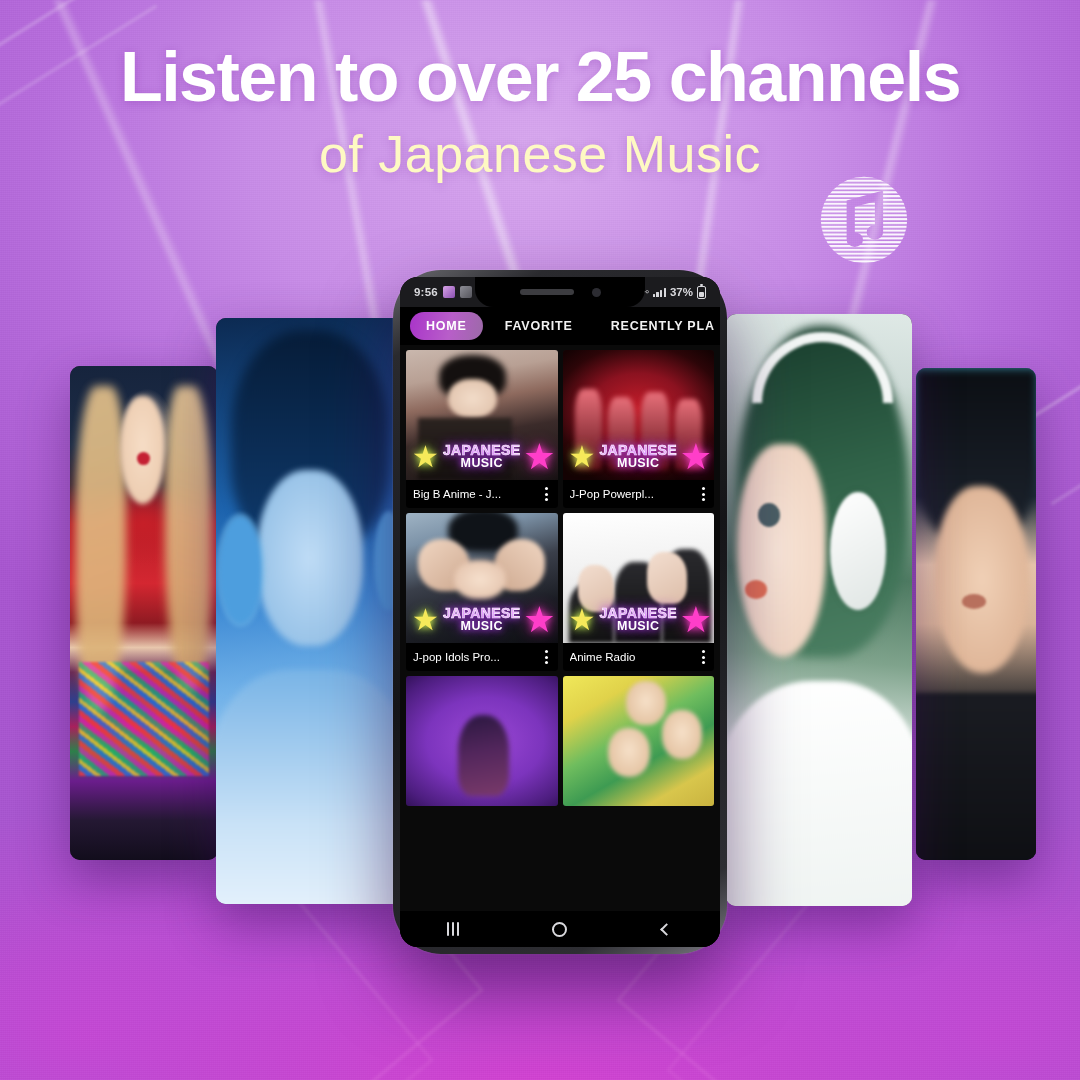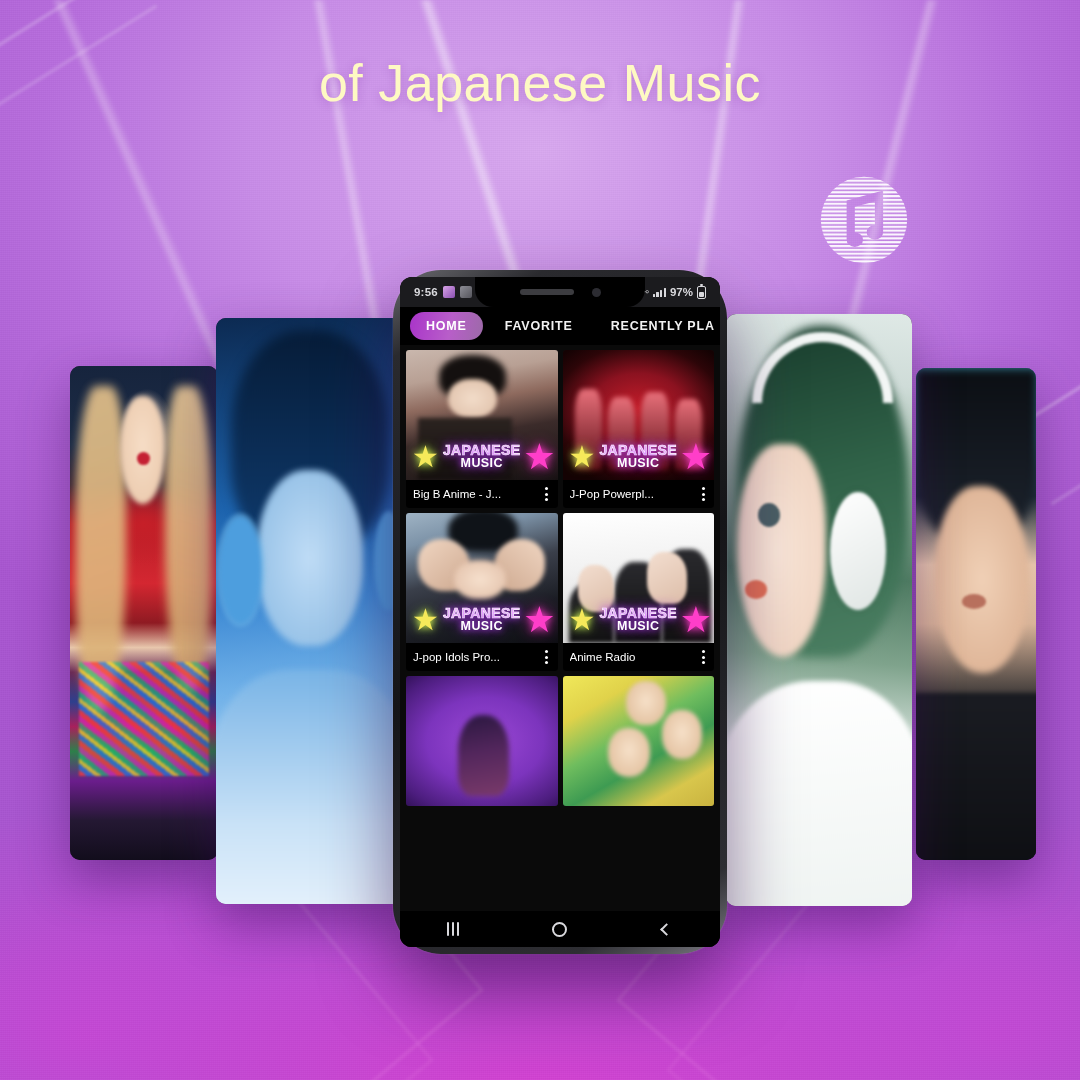--- a/index.html
+++ b/index.html
@@ -176,21 +176,21 @@
     width: 334px; height: 684px;
     border-radius: 48px;
     background: linear-gradient(150deg,#6d6d72 0%, #2a2a2e 10%, #151518 50%, #2e2e33 90%, #7b7b82 100%);
     padding: 7px;
     z-index: 20;
     box-shadow: 0 34px 70px rgba(45,5,70,.55), 0 0 0 1px rgba(255,255,255,.08);
   }
   .phone-screen {
     position: relative;
     width: 100%; height: 100%;
-    border-radius: 12px;
+    border-radius: 18px;
     background: #000;
     overflow: hidden;
   }
 
   
   .notch {
     position: absolute; left: 50%; top: 0;
     transform: translateX(-50%);
     width: 170px; height: 30px;
     background: #000;
@@ -432,20 +432,21 @@
     <div class="chev" style="left:-120px;bottom:-130px;width:560px;height:340px;transform:rotate(140deg);opacity:.55;"></div>
     <div class="chev" style="left:-170px;bottom:-200px;width:560px;height:340px;transform:rotate(140deg);opacity:.4;"></div>
     <div class="chev" style="right:-140px;bottom:-140px;width:560px;height:340px;transform:rotate(-140deg) scaleX(-1);opacity:.5;"></div>
     <div class="chev" style="right:-190px;bottom:-210px;width:560px;height:340px;transform:rotate(-140deg) scaleX(-1);opacity:.35;"></div>
   </div>
 
   <div class="bg-tint"></div>
   <div class="grain"></div>
 
   <div class="headline">
+    <div class="l1">Listen to over 25 channels</div>
     <div class="l2">of Japanese Music</div>
   </div>
 
   <div class="logo-badge">
     <svg viewBox="0 0 100 100" width="96" height="96">
       <defs>
         <pattern id="stripes" width="4" height="4" patternUnits="userSpaceOnUse">
           <rect width="4" height="2.3" fill="#ffffff" opacity="0.92"></rect>
         </pattern>
         <mask id="noteMask">
@@ -515,21 +516,21 @@
             <span class="mini-ic ic-photo"></span>
           </div>
           <div class="sb-right">
             <span style="font-size:9px;opacity:.8;">⚯</span>
             <span class="bars">
                 <i></i>
                 <i></i>
                 <i></i>
                 <i></i>
               </span>
-            <span class="pct">97%</span>
+            <span class="pct">37%</span>
             <span class="batt"></span>
           </div>
         </div>
 
 
         <div class="tabs">
           <div class="tab active">HOME</div>
           <div class="tab inactive">FAVORITE</div>
           <div class="tab inactive">RECENTLY PLA</div>
         </div>

